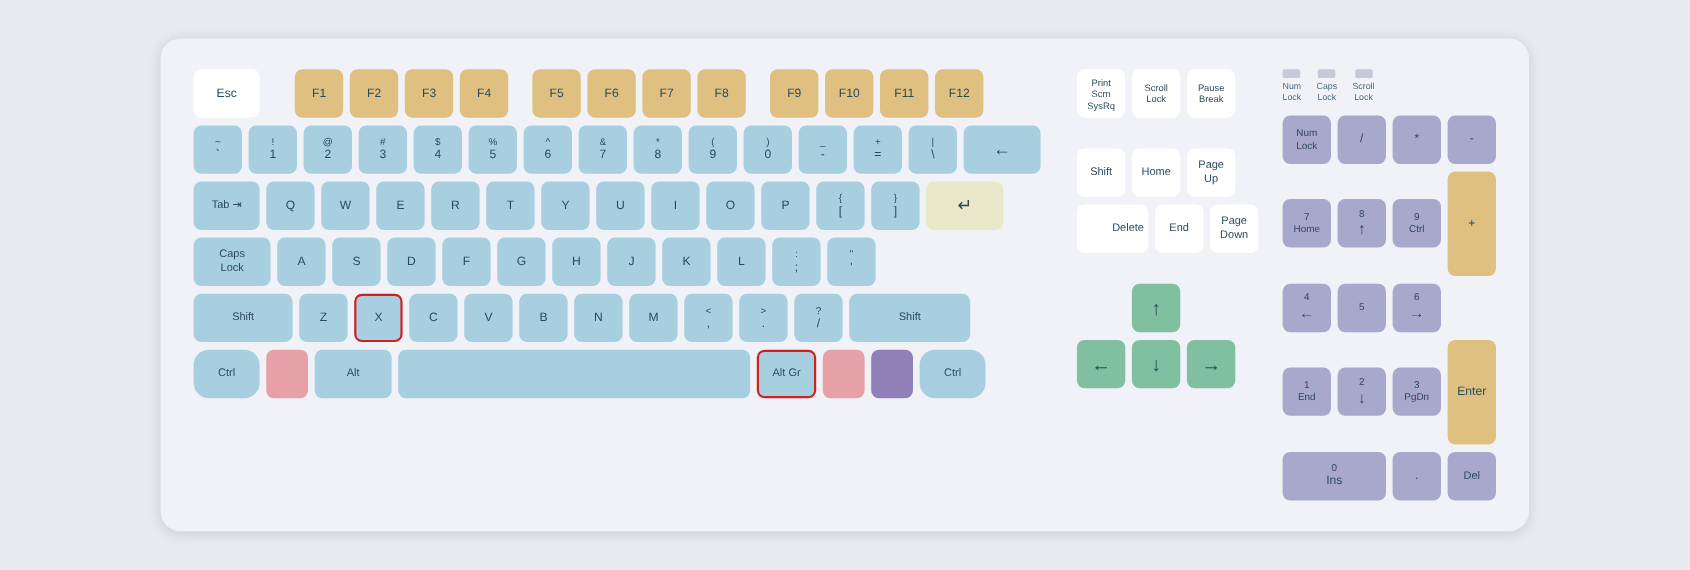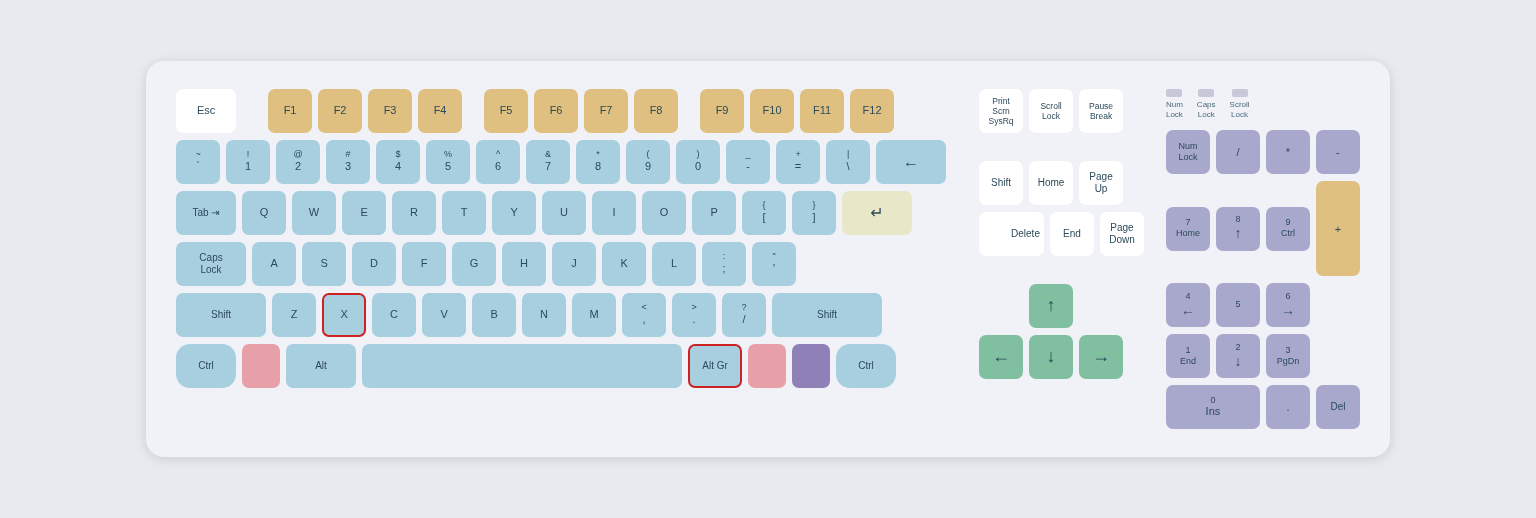--- a/index.html
+++ b/index.html
@@ -343,20 +343,21 @@
           <span class="key-bottom" style="font-size:9px;">End</span>
         </div>
       <div class="key key-numpad">
           <span class="key-top">2</span>
           <span class="key-bottom" style="font-size:14px;">↓</span>
         </div>
       <div class="key key-numpad">
           <span class="key-top">3</span>
           <span class="key-bottom" style="font-size:9px;">PgDn</span>
         </div>
+      <div class="numpad-enter-tall">Enter</div>
     </div>
 
     <div class="numpad-row">
       <div class="key key-numpad" style="min-width:94px;">
           <span class="key-top">0</span>
           <span class="key-bottom" style="font-size:11px;">Ins</span>
         </div>
       <div class="key key-numpad">.</div>
       <div class="key key-numpad" style="font-size:10px;">Del</div>
     </div>

